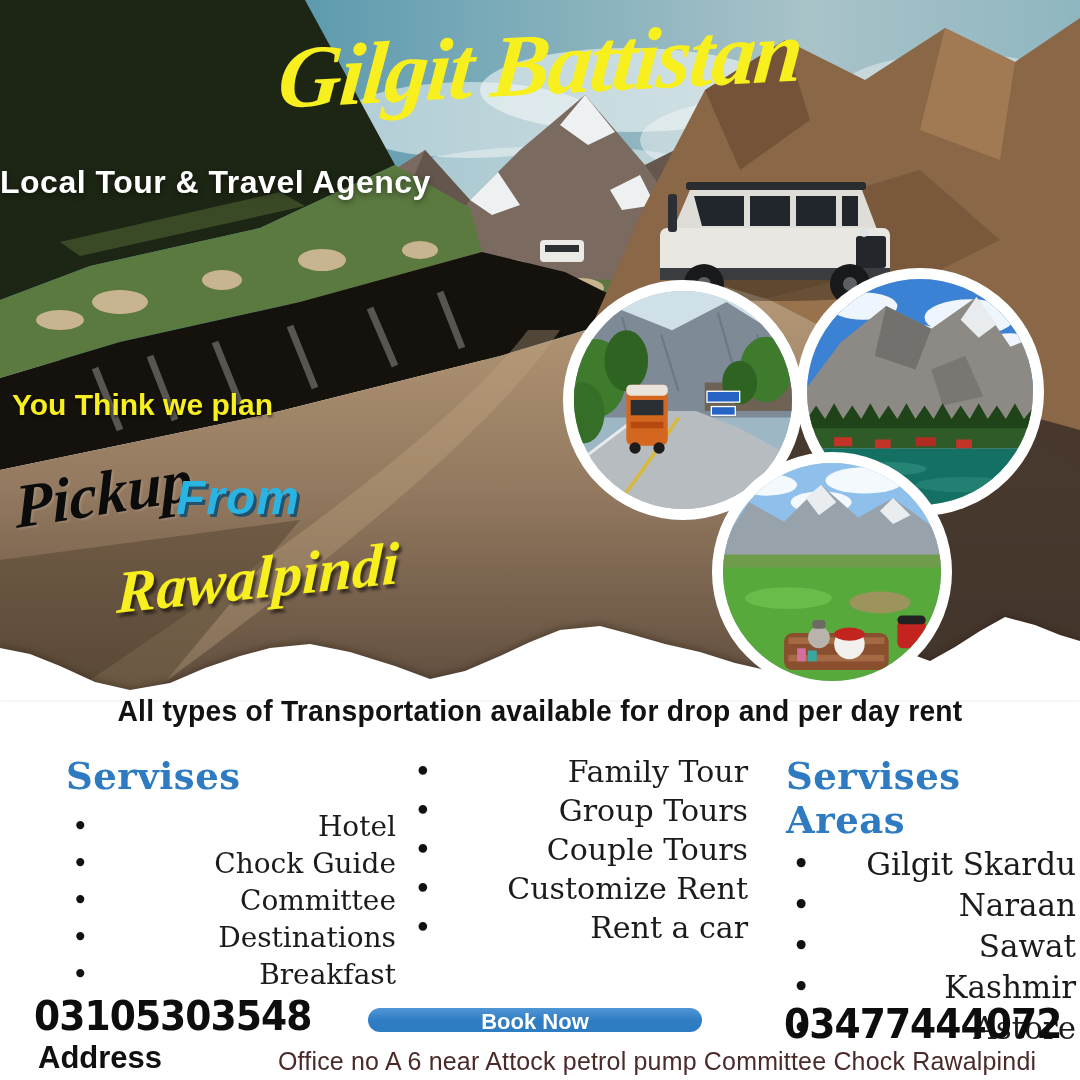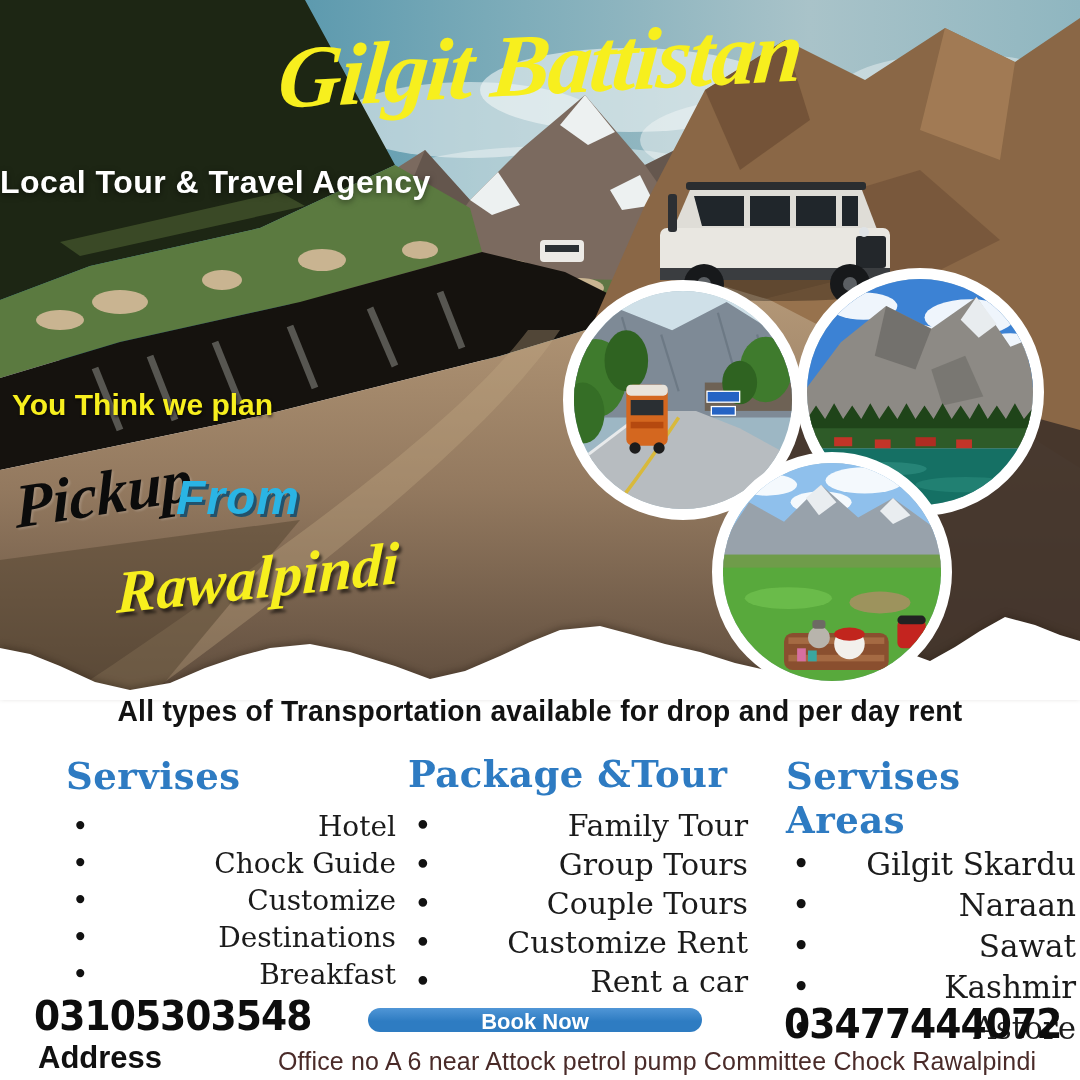--- a/index.html
+++ b/index.html
@@ -283,28 +283,27 @@
     </div>
   </div>
 
   <div class="banner">All types of Transportation available for drop and per day rent</div>
 
   <div class="col col1">
     <h2>Servises</h2>
     <ul>
       <li><span>Hotel</span></li>
       <li><span>Chock Guide</span></li>
-      <li><span>Customize</span></li>
+      <li><span>Committee</span></li>
       <li><span>Destinations</span></li>
       <li><span>Breakfast</span></li>
     </ul>
   </div>
 
   <div class="col col2">
-    <h2>Package &amp;Tour</h2>
     <ul>
       <li><span>Family Tour</span></li>
       <li><span>Group Tours</span></li>
       <li><span>Couple Tours</span></li>
       <li><span>Customize Rent</span></li>
       <li><span>Rent a car</span></li>
     </ul>
   </div>
 
   <div class="col col3">

